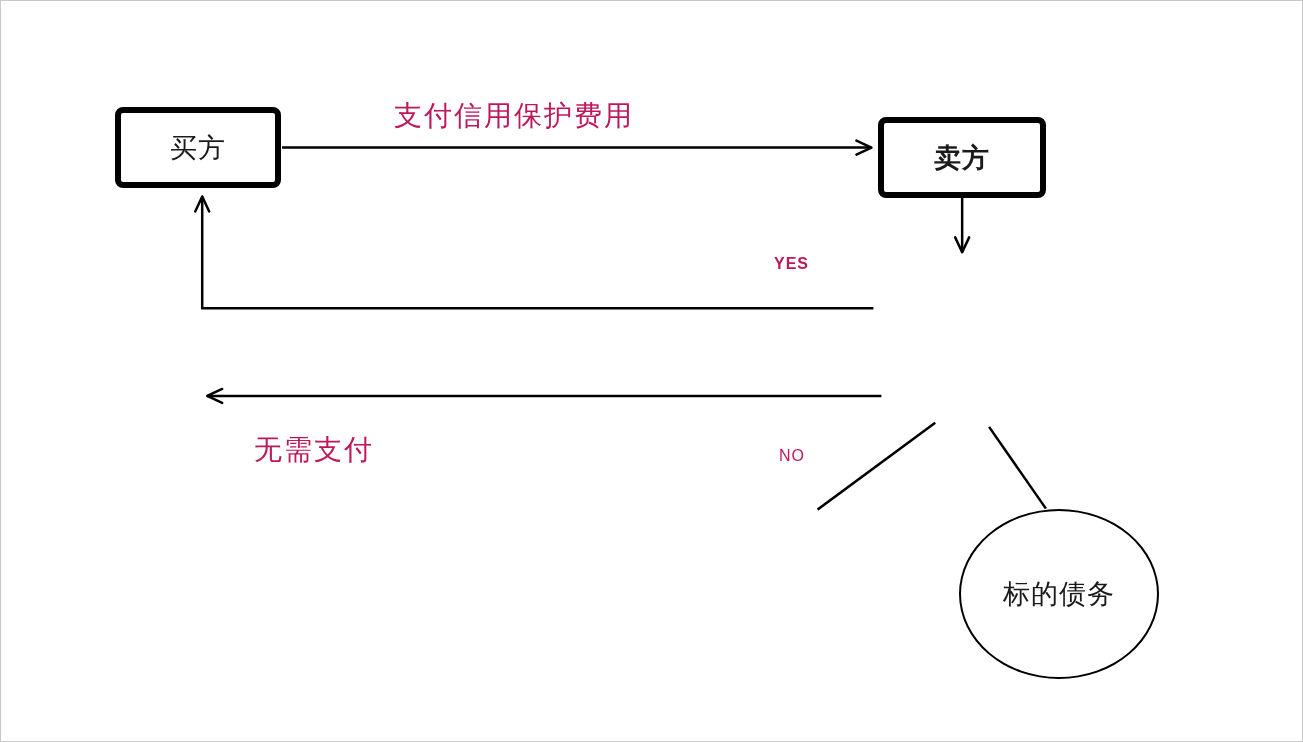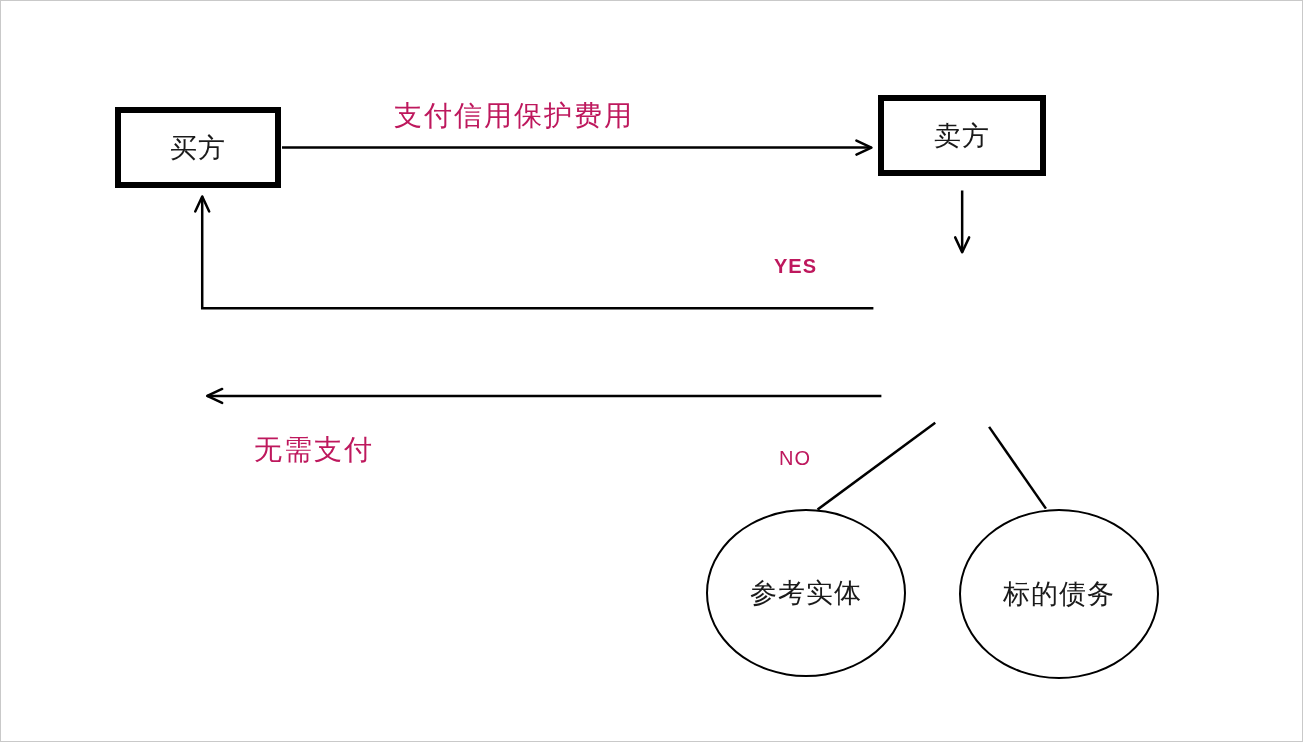--- a/index.html
+++ b/index.html
@@ -27,20 +27,21 @@
   .node {
     position: absolute;
     display: flex;
     align-items: center;
     justify-content: center;
     box-sizing: border-box;
     background: #ffffff;
     color: #1a1a1a;
     font-size: 27px;
     letter-spacing: 1px;
+    border-radius: 8px;
   }
   .node.box {
     border: 6px solid #000000;
   }
   .node.ellipse {
     border-radius: 50%;
   }
   .node.ellipse.thick {
     border: 6px solid #000000;
   }
@@ -48,21 +49,21 @@
     border: 2px solid #000000;
   }
   .edge-label {
     position: absolute;
     color: #be185d;
     font-size: 28px;
     letter-spacing: 2px;
     white-space: nowrap;
   }
   .edge-label.latin {
-    font-size: 20px;
+    font-size: 16px;
     letter-spacing: 1px;
     text-align: right;
   }
   .edge-label.bold {
     font-weight: bold;
   }
 </style>
 </head>
 <body>
 
@@ -85,28 +86,25 @@
 
     <path d="M936,423 L818,510" fill="none" stroke="#000000" stroke-width="2.5"></path>
 
     <path d="M990,427 L1047,509" fill="none" stroke="#000000" stroke-width="2.5"></path>
   </svg>
 
   <div class="node box" style="left:114px; top:106px; width:166px; height:81px;">
     <span>买方</span>
   </div>
 
-  <div class="node box" style="left:877px; top:94px; width:168px; height:81px;">
+  <div class="node box" style="left:877px; top:116px; width:168px; height:81px;font-weight:bold;">
     <span>卖方</span>
   </div>
 
 
-  <div class="node ellipse thin" style="left:705px; top:508px; width:200px; height:168px;">
-    <span>参考实体</span>
-  </div>
 
   <div class="node ellipse thin" style="left:958px; top:508px; width:200px; height:170px;">
     <span>标的债务</span>
   </div>
 
   <div class="edge-label" style="left:393px; top:96px;">支付信用保护费用</div>
 
 
   <div class="edge-label latin bold" style="left:773px; top:254px;">YES</div>
 

